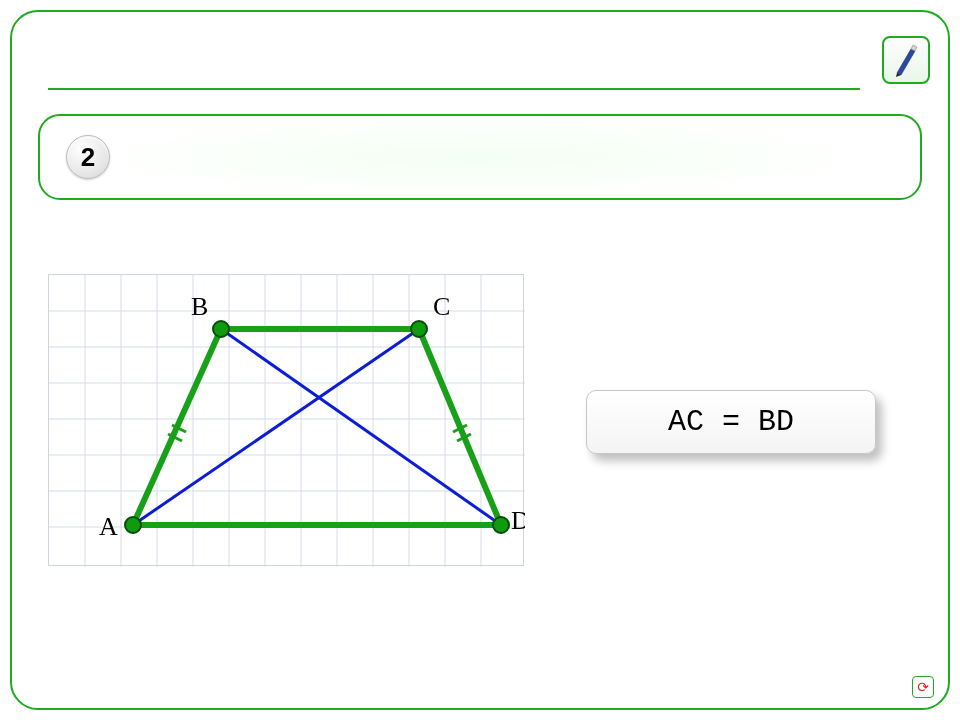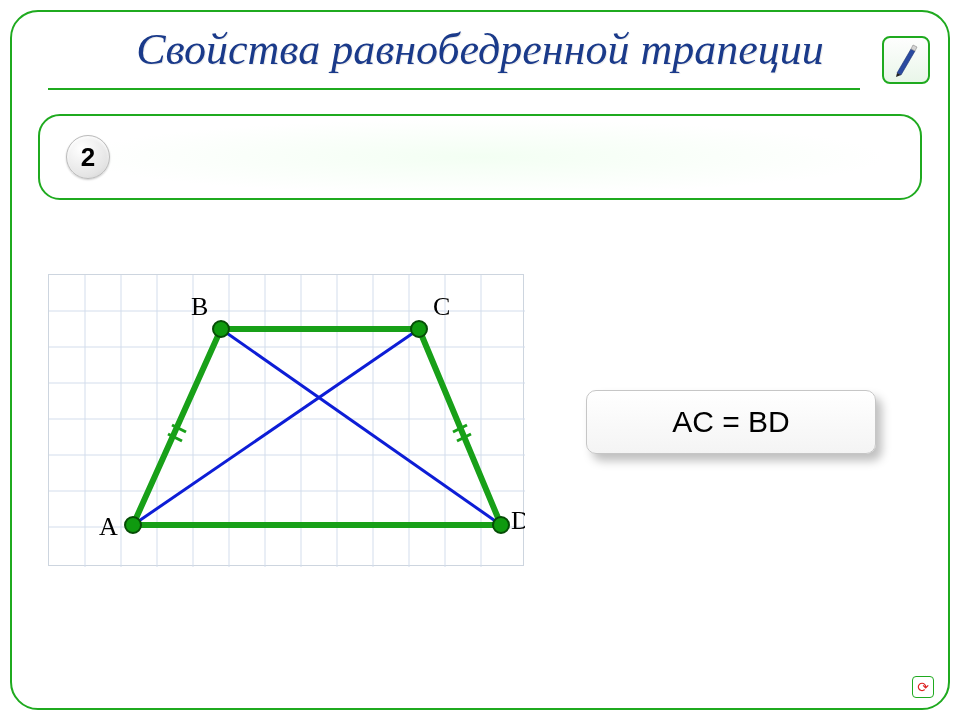--- a/index.html
+++ b/index.html
@@ -80,21 +80,21 @@
   }
   .eq-box {
     position: absolute;
     left: 574px; top: 378px;
     width: 290px; height: 64px;
     border: 1px solid #c6c6c6;
     border-radius: 10px;
     background: linear-gradient(#ffffff,#f4f4f4);
     box-shadow: 6px 7px 10px rgba(0,0,0,0.25);
     display:flex; align-items:center; justify-content:center;
-    font-family: Liberation Sans, sans-serif;
+    font-family: Liberation Mono, monospace;
     font-size: 30px;
     color:#000;
   }
   .refresh-btn {
     position: absolute;
     right: 14px; bottom: 10px;
     width: 22px; height: 22px;
     border: 1px solid #1faa1f;
     border-radius: 4px;
     background: #fff;
@@ -106,21 +106,20 @@
     font-family: 'Times New Roman', serif;
     font-size: 26px;
     fill: #000;
   }
 </style>
 </head>
 <body>
 
 <div class="frame">
 
-  <div class="title">Свойства равнобедренной трапеции</div>
   <div class="title-rule"></div>
 
   <div class="pen-btn">
     <svg width="30" height="34" viewBox="0 0 30 34">
       <path d="M6 30 L20 6 L24 8 L10 32 Z" fill="#2a4aa0" stroke="#1a3070" stroke-width="0.6"></path>
       <path d="M20 6 L22 2 L26 4 L24 8 Z" fill="#d4d4d4" stroke="#888" stroke-width="0.6"></path>
       <path d="M6 30 L10 32 L5 34 Z" fill="#222"></path>
     </svg>
   </div>
 

